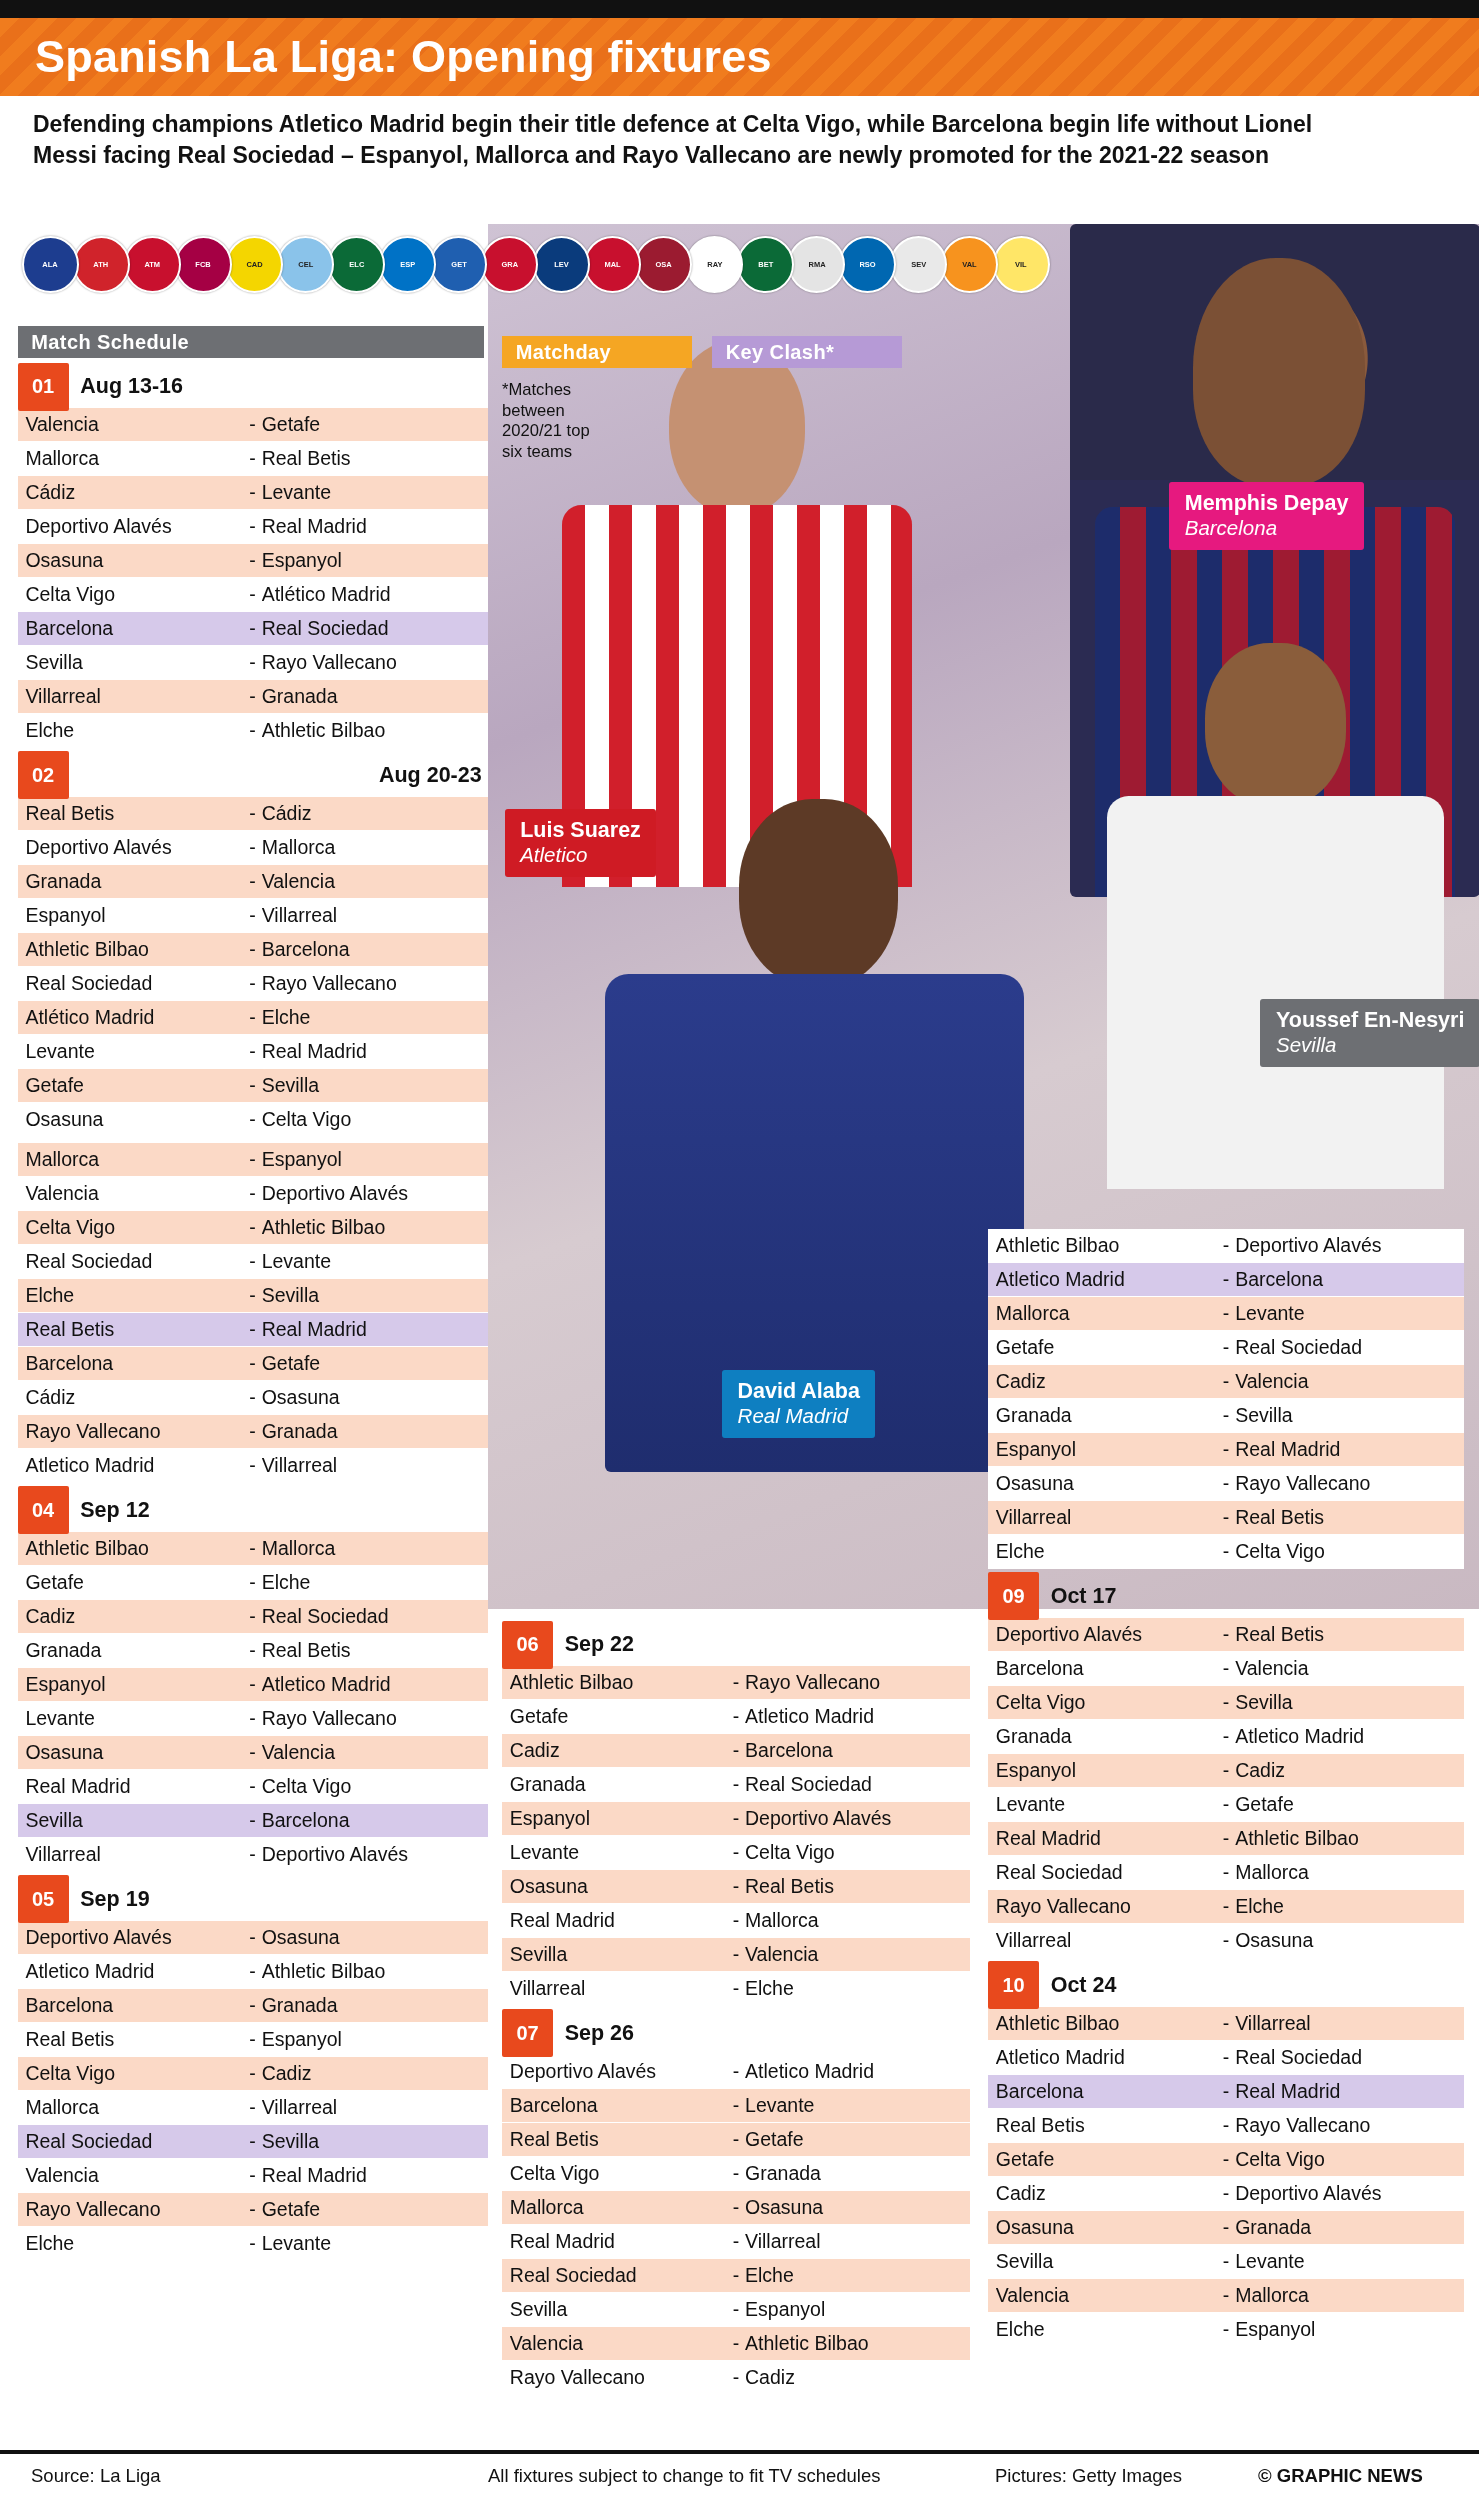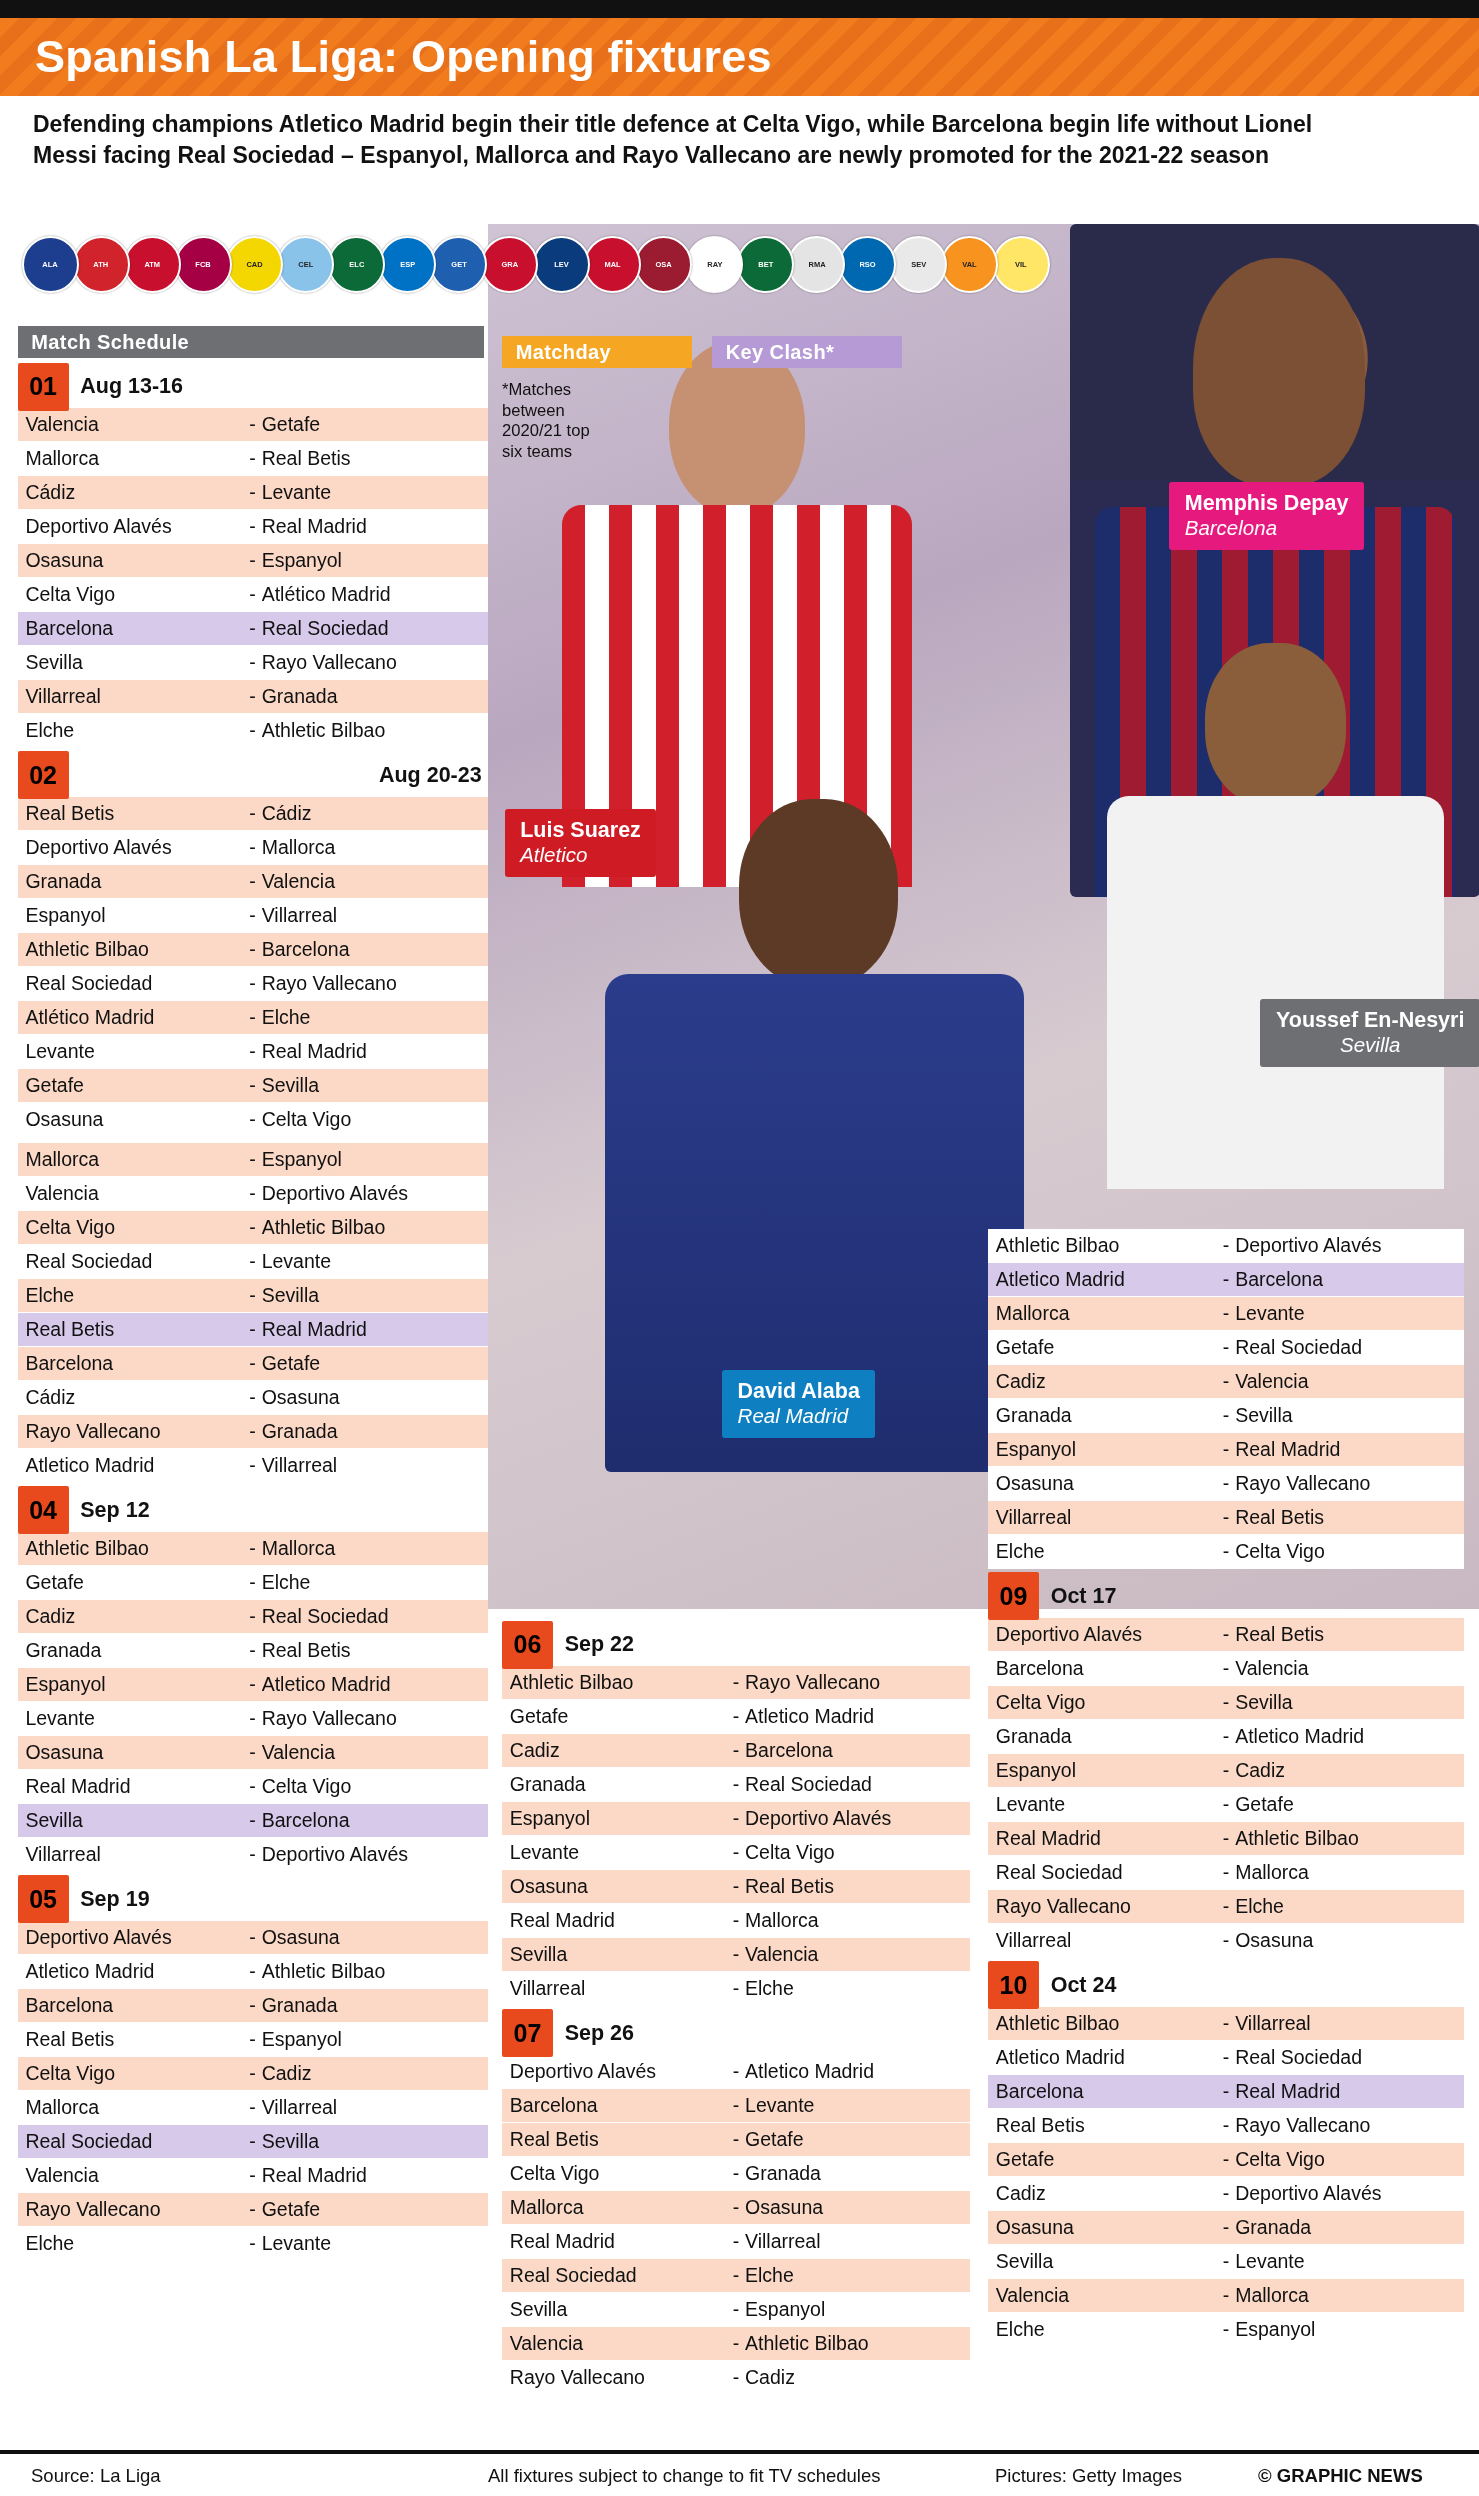--- a/index.html
+++ b/index.html
@@ -61,22 +61,22 @@
 
   
   .col { position:absolute; }
   .col1 { left:17.6px; top:365px; width:470px; }
   .col2 { left:502px; top:1623px; width:468px; }
   .col3 { left:988px; top:1229px; width:476px; }
 
   .mdblock { margin-bottom:5.9px; }
   .mdhead { height:43px; display:flex; align-items:center; }
   .mdnum {
-    width:51px; height:48px; background:#e8491d; color:#000000;
-    font-size:25px; font-weight:bold; display:flex; align-items:center;
+    width:51px; height:48px; background:#e8491d; color:#ffffff;
+    font-size:20px; font-weight:bold; display:flex; align-items:center;
     justify-content:center; border-radius:2px;
   }
   .mddate {
     margin-left:11.7px; font-size:21.5px; font-weight:bold; color:#111;
   }
   .mddate.right { margin-left:auto; padding-right:5.9px; }
   .row {
     display:flex; align-items:center; height:34px;
     font-size:19.5px; color:#111; padding:0 7.8px;
     border-bottom:1px solid #ffffff;
@@ -138,21 +138,21 @@
 
   
   .namelabel {
     position:absolute; padding:8.8px 15.6px 9.8px 15.6px; color:#fff;
     border-radius:2.9px; line-height:1.18;
   }
   .namelabel .n { font-size:21.5px; font-weight:bold; display:block; }
   .namelabel .t { font-size:20.5px; font-style:italic; display:block; }
   .nl-depay { right:116px; top:258px; background:#e6197f; }
   .nl-suarez{ left:16.6px; top:585px; background:#cf1b24; }
-  .nl-nes   { right:0px;  top:775px; background:#6d6f73;text-align:center; }
+  .nl-nes   { right:0px;  top:775px; background:#6d6f73; }
   .nl-alaba { left:234px; top:1146px; background:#0e7fc1; }
 
   
   .footnote {
     position:absolute; left:502px; top:380px; width:107px;
     font-size:16.6px; line-height:1.25; color:#111;
   }
 
   
   .bottombar {

